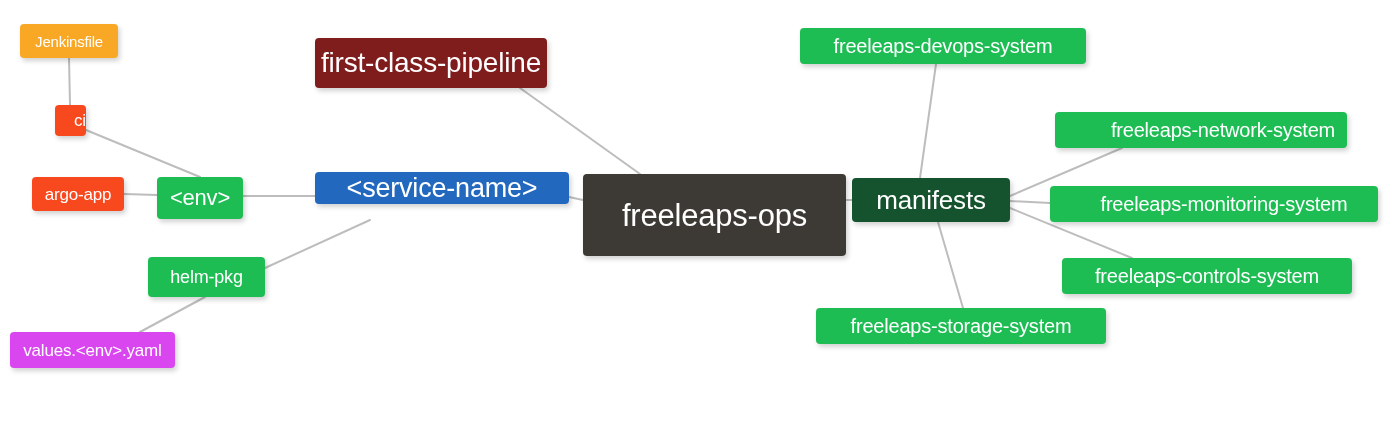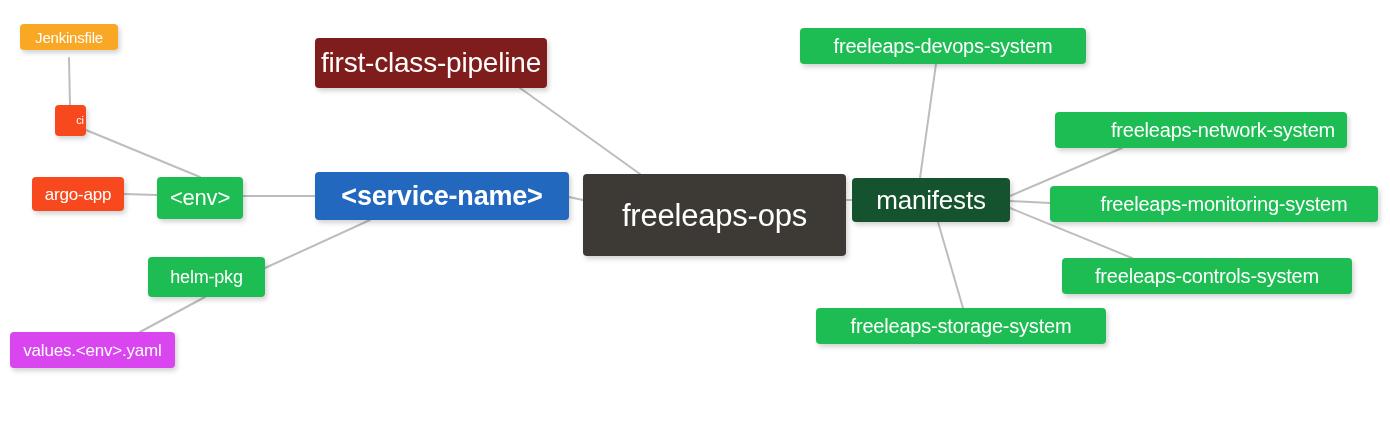--- a/index.html
+++ b/index.html
@@ -54,28 +54,28 @@
       <line x1="520" y1="88" x2="640" y2="174" stroke="#bdbdbd" stroke-width="2" stroke-linecap="round"></line>
       <line x1="569" y1="197" x2="583" y2="200" stroke="#bdbdbd" stroke-width="2" stroke-linecap="round"></line>
       <line x1="846" y1="200" x2="852" y2="200" stroke="#bdbdbd" stroke-width="2" stroke-linecap="round"></line>
       <line x1="920" y1="178" x2="936" y2="64" stroke="#bdbdbd" stroke-width="2" stroke-linecap="round"></line>
       <line x1="1010" y1="196" x2="1122" y2="148" stroke="#bdbdbd" stroke-width="2" stroke-linecap="round"></line>
       <line x1="1010" y1="201" x2="1050" y2="203" stroke="#bdbdbd" stroke-width="2" stroke-linecap="round"></line>
       <line x1="1010" y1="208" x2="1132" y2="258" stroke="#bdbdbd" stroke-width="2" stroke-linecap="round"></line>
       <line x1="938" y1="222" x2="963" y2="308" stroke="#bdbdbd" stroke-width="2" stroke-linecap="round"></line>
     </svg>
   <div id="node-layer">
-      <div class="node" style="left: 20px; top: 24px; width: 98px; height: 26px; background: rgb(249, 168, 38); font-size: 15px;">Jenkinsfile</div>
-      <div class="node" style="left: 55px; top: 105px; width: 31px; height: 31px; background: rgb(247, 72, 30); font-size: 11px; padding-left: 19px;">ci</div>
+      <div class="node" style="left: 20px; top: 24px; width: 98px; height: 34px; background: rgb(249, 168, 38); font-size: 15px;">Jenkinsfile</div>
+      <div class="node" style="left: 55px; top: 105px; width: 31px; height: 31px; background: rgb(247, 72, 30); font-size: 17px; padding-left: 19px;">ci</div>
       <div class="node" style="left: 32px; top: 177px; width: 92px; height: 34px; background: rgb(247, 72, 30); font-size: 17px;">argo-app</div>
       <div class="node" style="left: 157px; top: 177px; width: 86px; height: 42px; background: rgb(30, 189, 84); font-size: 22px;">&lt;env&gt;</div>
       <div class="node" style="left: 148px; top: 257px; width: 117px; height: 40px; background: rgb(30, 189, 84); font-size: 18px;">helm-pkg</div>
       <div class="node" style="left: 10px; top: 332px; width: 165px; height: 36px; background: #d946ef; font-size: 17px;">values.&lt;env&gt;.yaml</div>
       <div class="node" style="left: 315px; top: 38px; width: 232px; height: 50px; background: #7f1d1d; font-size: 28px;">first-class-pipeline</div>
-      <div class="node" style="left: 315px; top: 172px; width: 254px; height: 48px; background: rgb(34, 104, 191); font-size: 27px; font-weight: bold;">&lt;service-name&gt;</div>
+      <div class="node" style="left: 315px; top: 172px; width: 254px; height: 32px; background: rgb(34, 104, 191); font-size: 27px;">&lt;service-name&gt;</div>
       <div class="node" style="left: 583px; top: 174px; width: 263px; height: 82px; background: rgb(61, 58, 53); font-size: 31px;">freeleaps-ops</div>
       <div class="node" style="left: 852px; top: 178px; width: 158px; height: 44px; background: #14532d; font-size: 26px;">manifests</div>
       <div class="node" style="left: 800px; top: 28px; width: 286px; height: 36px; background: rgb(30, 189, 84); font-size: 20px;">freeleaps-devops-system</div>
       <div class="node" style="left: 1055px; top: 112px; width: 292px; height: 36px; background: rgb(30, 189, 84); font-size: 20px; padding-left: 44px;">freeleaps-network-system</div>
       <div class="node" style="left: 1050px; top: 186px; width: 328px; height: 36px; background: rgb(30, 189, 84); font-size: 20px; padding-left: 20px;">freeleaps-monitoring-system</div>
       <div class="node" style="left: 1062px; top: 258px; width: 290px; height: 36px; background: rgb(30, 189, 84); font-size: 20px;">freeleaps-controls-system</div>
       <div class="node" style="left: 816px; top: 308px; width: 290px; height: 36px; background: rgb(30, 189, 84); font-size: 20px;">freeleaps-storage-system</div>
     </div>
 </div>
 

